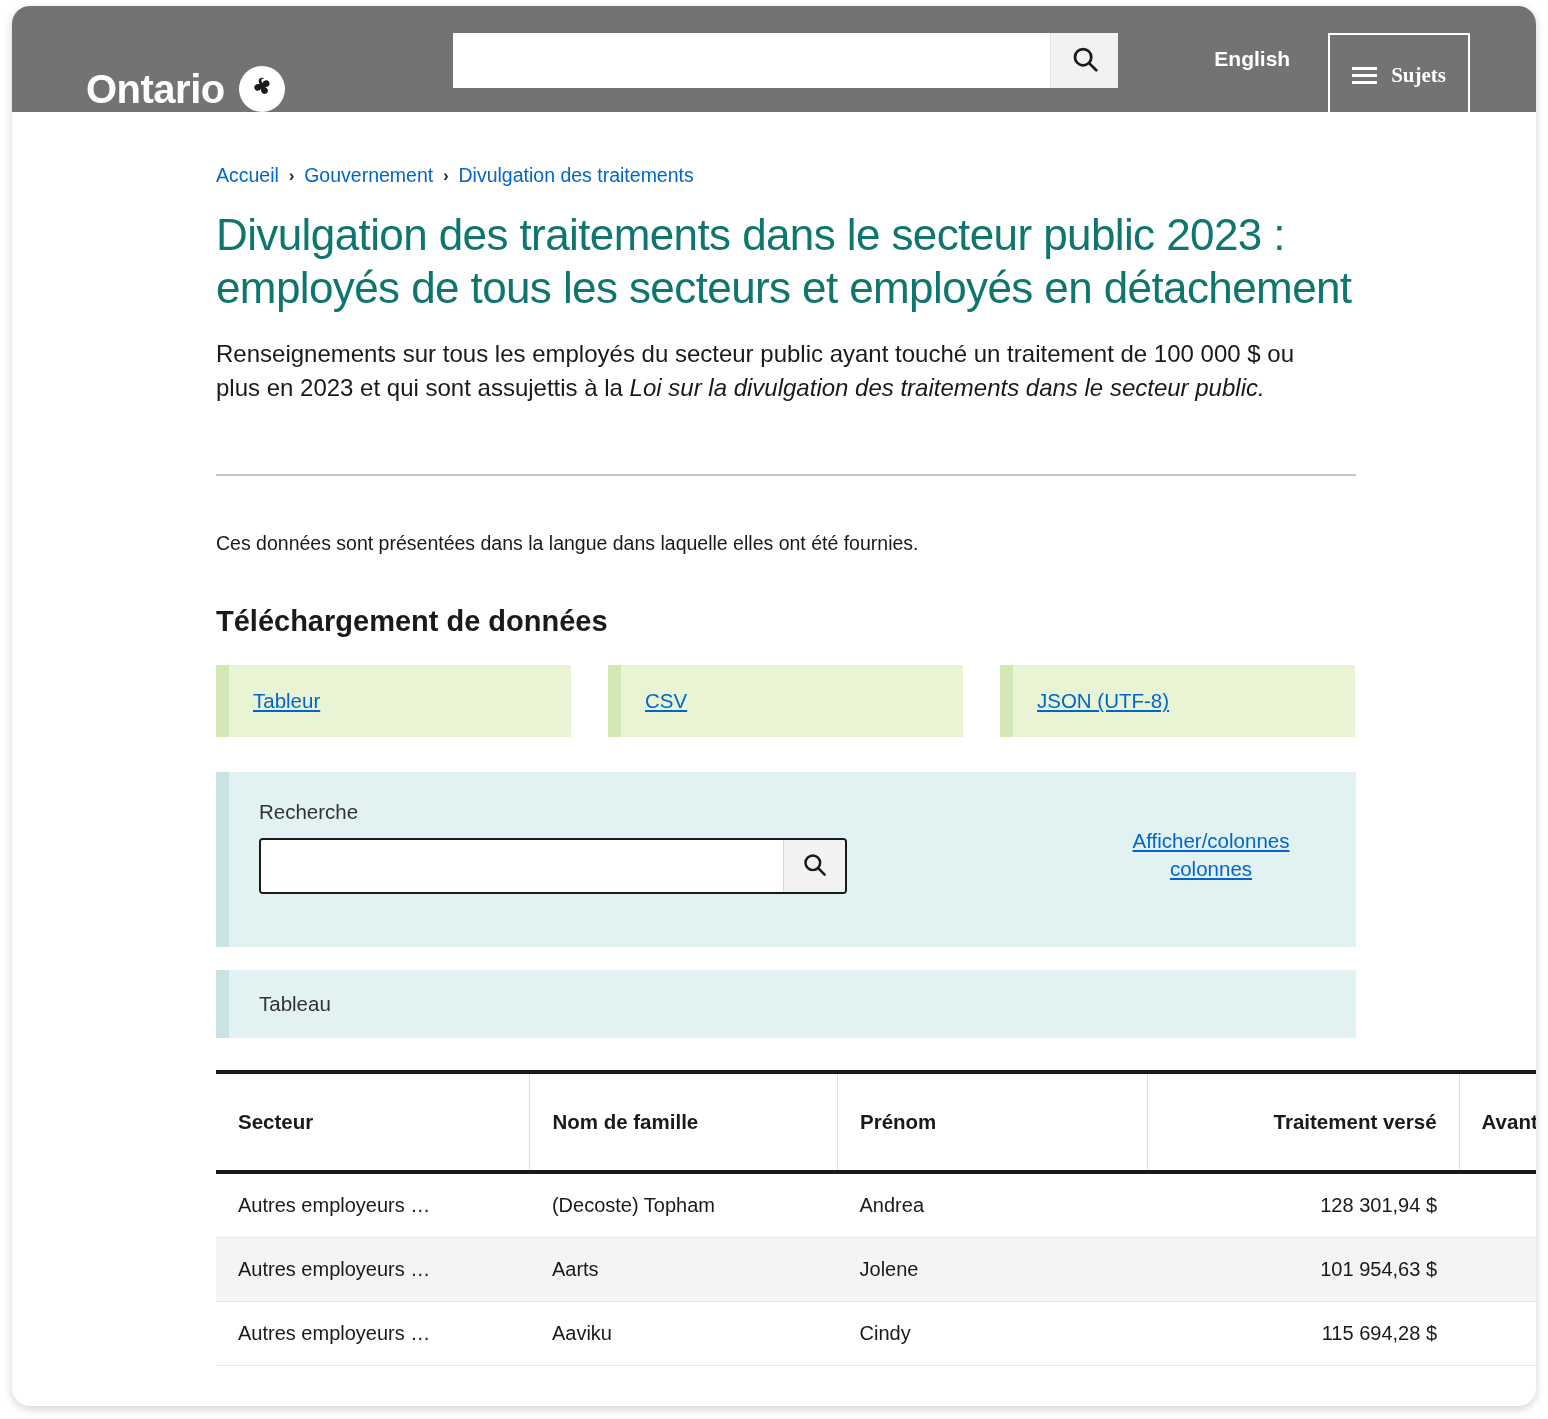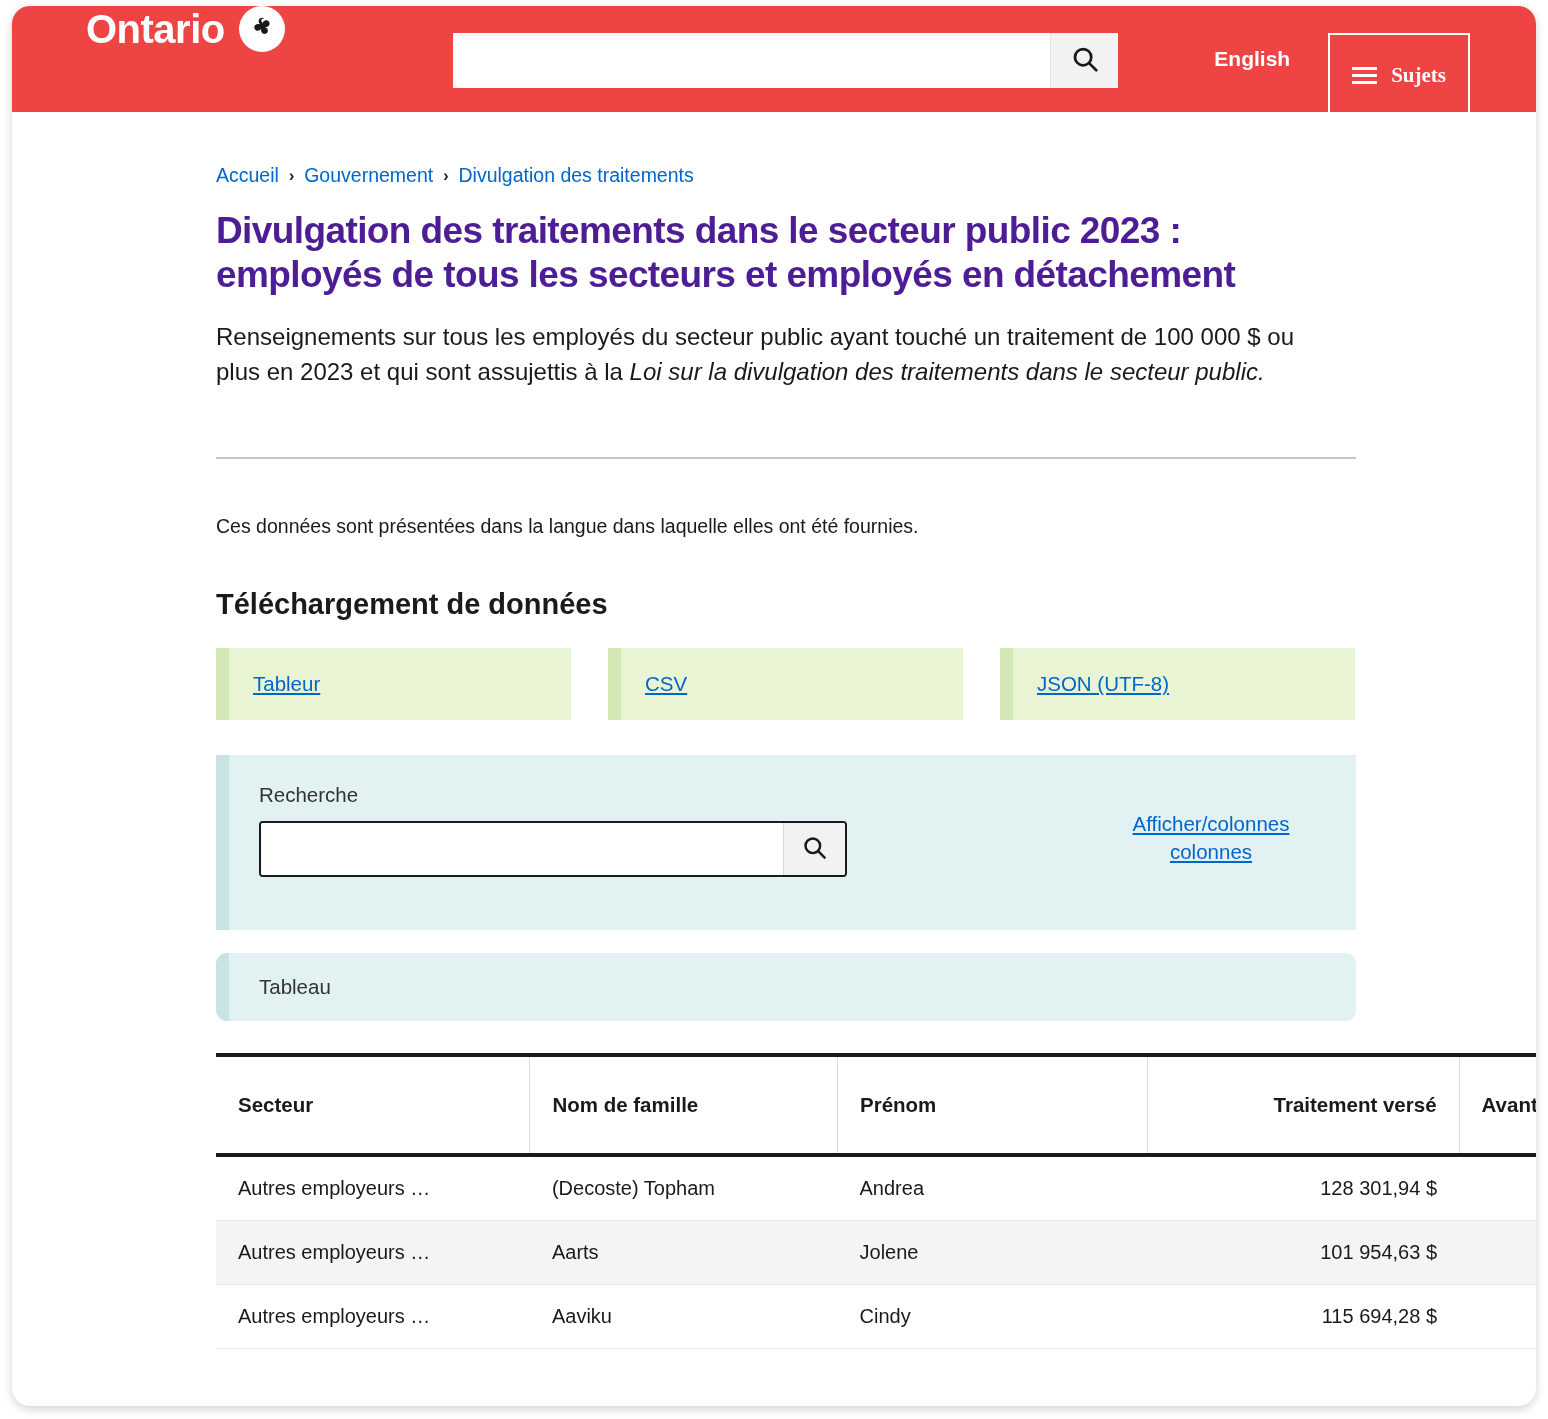--- a/index.html
+++ b/index.html
@@ -21,23 +21,23 @@
     background: #ffffff;
     border-radius: 18px;
     overflow: hidden;
     box-shadow: 0 3px 10px rgba(0,0,0,0.18);
   }
 
   
   .masthead {
     position: relative;
     height: 106px;
-    background: #ef4444;
-    display: flex;
-    align-items: flex-start;
+    background: #737373;
+    display: flex;
+    align-items: flex-end;
   }
 
   .brand {
     display: flex;
     align-items: center;
     gap: 14px;
     margin-left: 74px;
   }
   .brand-word {
     color: #ffffff;
@@ -132,24 +132,24 @@
     font-size: 19.5px;
   }
   .breadcrumb a {
     color: #0066cc;
     cursor: pointer;
   }
   .bc-sep { color: #1a1a1a; font-weight: 700; font-size: 16px; }
 
   h1.page-title {
     margin-top: 22px;
-    font-size: 37px;
+    font-size: 44px;
     line-height: 1.2;
-    font-weight: 700;
-    color: #4c1d95;
+    font-weight: 400;
+    color: #0f766e;
     letter-spacing: -0.6px;
     max-width: 1150px;
   }
 
   p.lede {
     margin-top: 22px;
     font-size: 24px;
     line-height: 1.45;
     color: #1a1a1a;
     max-width: 1125px;
@@ -259,21 +259,20 @@
     font-size: 20.5px;
     line-height: 1.35;
     cursor: pointer;
   }
 
   .panel-table {
     margin-top: 23px;
     height: 68px;
     align-items: center;
     padding-left: 30px;
-    border-radius: 11px;
   }
   .panel-table .panel-label { font-size: 20.5px; color: #333333; }
 
   
   .table-scroll {
     margin-top: 32px;
     width: 1344px;
     overflow: hidden;
   }
   table.data {

